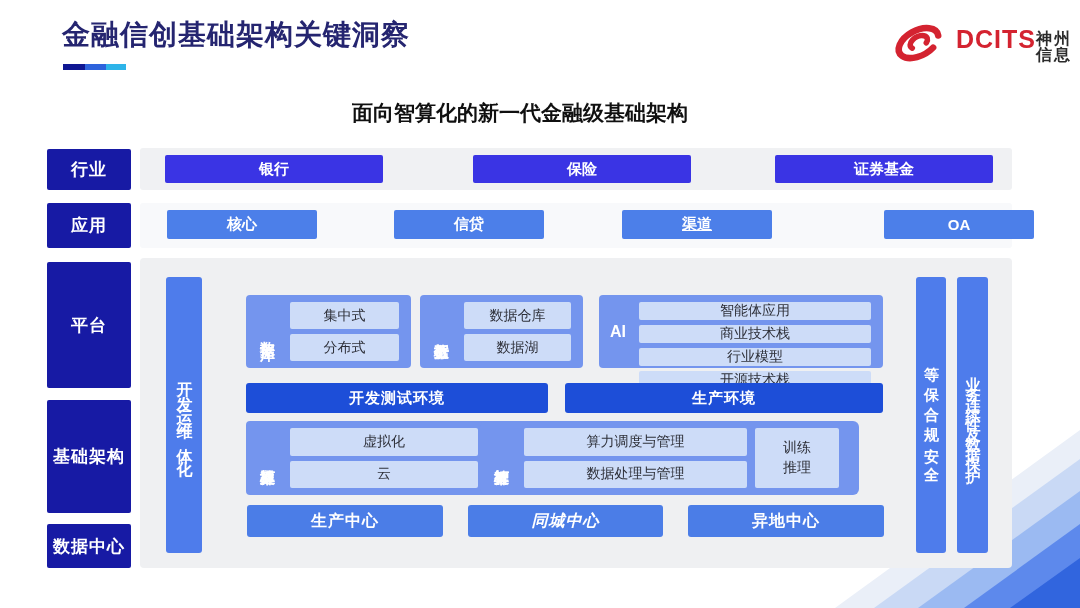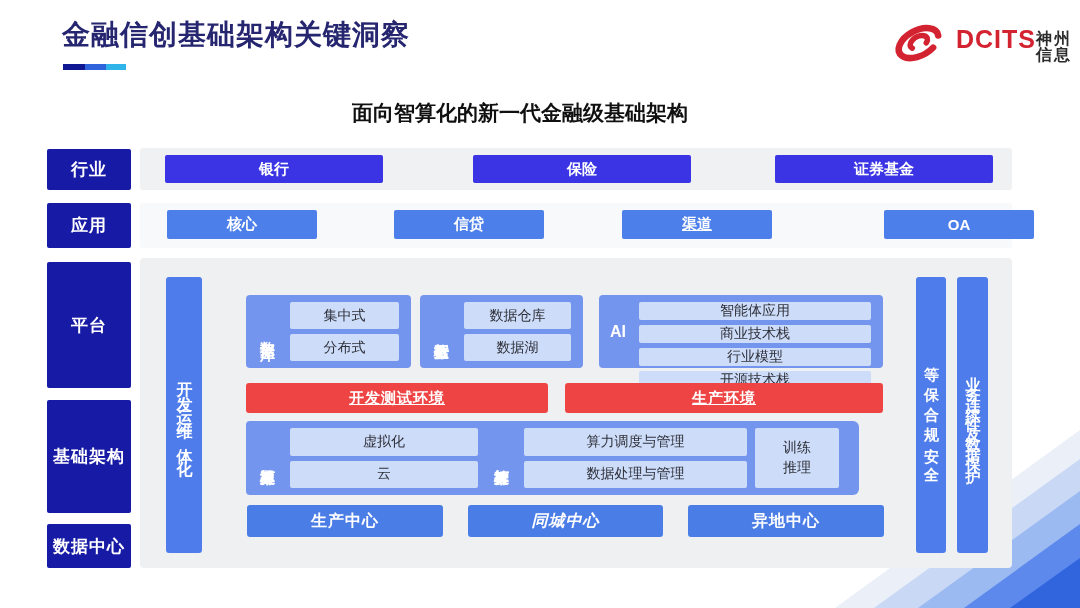--- a/index.html
+++ b/index.html
@@ -33,21 +33,21 @@
 
   .block { background:#7495ee; border-radius:4px; display:flex; align-items:stretch; padding:7px 12px 7px 6px; gap:8px; }
   .block .vlab { width:30px; display:flex; align-items:center; justify-content:center; font-size:15px; letter-spacing:2px; }
   .block .col { flex:1; display:flex; flex-direction:column; gap:5px;justify-content:center; }
   .sub { background:#cddcf8; border-radius:2px; flex:1; display:flex; align-items:center; justify-content:center; font-size:14px; color:#2e3039; }
   .ai-lab { width:26px; display:flex; align-items:center; justify-content:center; color:#fff; font-weight:bold; font-size:16px; }
   .aigrid { flex:1; display:grid; grid-template-columns:1fr; gap:5px 8px; }
   .aigrid .sub { flex:none; }
   .sidebox { width:84px; background:#cddcf8; border-radius:2px; display:flex; flex-direction:column; align-items:center; justify-content:center; font-size:14px; color:#2e3039; line-height:1.4; }
 
-  .envbox { background:#ef4444; color:#fff; font-weight:bold; font-size:15px; border-radius:3px; letter-spacing:1px;text-decoration:underline; }
+  .envbox { background:#1d4ed8; color:#fff; font-weight:bold; font-size:15px; border-radius:3px; letter-spacing:1px; }
   .centerbox { background:#4b7de7; color:#fff; font-weight:bold; font-size:16px; border-radius:3px; letter-spacing:1px; }
 
   .tri { position:absolute; right:0; bottom:0; clip-path:polygon(100% 0,100% 100%,0 100%); }
 </style>
 </head>
 <body>
 
 <div class="canvas">
 
   <div class="tri" style="width:245px;height:178px;background:#eaeff8;"></div>

